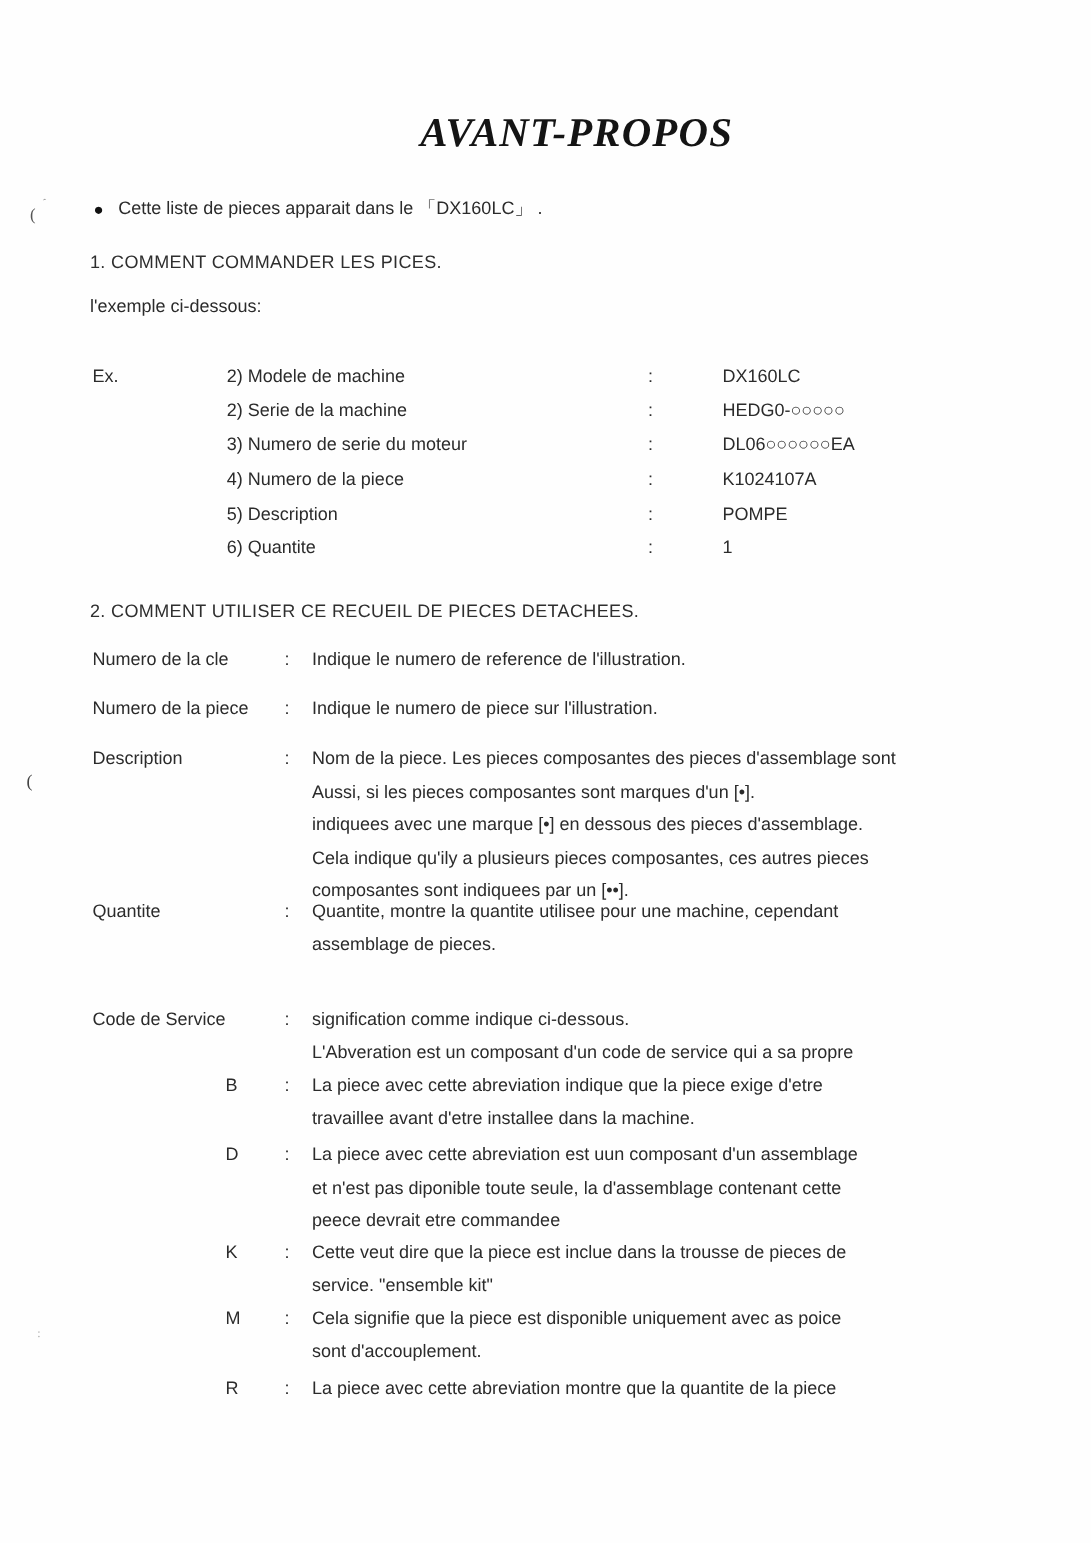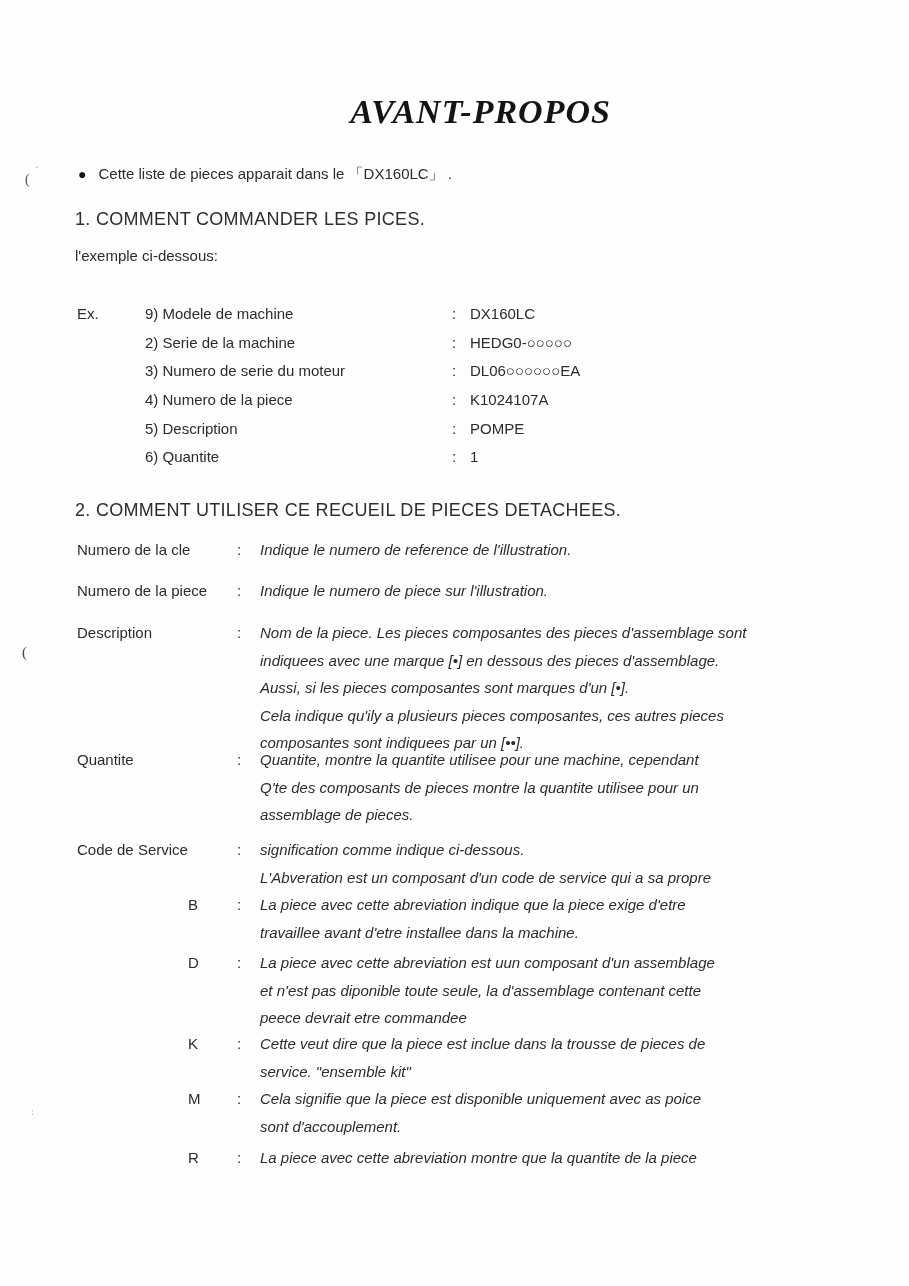--- a/index.html
+++ b/index.html
@@ -31,43 +31,44 @@
   .content {
     position: absolute;
     left: 75px; top: 0;
     width: 800px; height: 100%;
   }
   .bullet-line { position: absolute; top: 160px; left: 3px; display: flex; align-items: center; }
   .bullet-icon { font-size: 14px; margin-right: 12px; color: #111; line-height: 28px; }
   .sec-heading {
     position: absolute;
     left: 0;
-    font-size: 18px;
+    font-size: 15px;
     letter-spacing: 0.3px;
     color: #2e2e2e;
     white-space: nowrap;
   }
   .h1 { top: 205px; }
   .h2 { top: 496px; }
   .para { position: absolute; top: 238px; left: 0; line-height: 35px; color: #2b2b2b; }
 
   .ex-table { position: absolute; top: 300px; left: 2px; }
   .ex-row {
     display: grid;
     grid-template-columns: 68px 307px 18px auto;
     height: 28.7px;
     line-height: 28.7px;
     white-space: nowrap;
+    gap: 44px;
   }
 
   .def-entry, .code-entry { position: absolute; left: 0; width: 800px; }
   .def-term  { position: absolute; left: 2px;   top: 0; white-space: nowrap; }
   .code-letter { position: absolute; left: 113px; top: 0; }
   .def-colon { position: absolute; left: 162px; top: 0; }
-  .def-lines { position: absolute; left: 185px; top: 0; width: 615px; font-style: italic; }
+  .def-lines { position: absolute; left: 185px; top: 0; width: 615px; }
   .def-line  { line-height: 27.5px; white-space: nowrap; }
 
   .artifact { position: absolute; font-family: "Liberation Serif", serif; }
   .mark1 { left: 34px; top: 156px; font-size: 11px; color: #999; transform: rotate(18deg); }
   .mark2 { left: 25px; top: 166px; font-size: 14px; color: #555; }
   .mark3 { left: 22px; top: 638px; font-size: 15px; color: #444; }
   .mark4 { left: 31px; top: 1098px; font-size: 10px; color: #aaa; letter-spacing: 0; }
 </style>
 </head>
 <body>
@@ -90,21 +91,21 @@
 
     <div class="sec-heading h1">1.  COMMENT COMMANDER LES PICES.</div>
 
     <div class="para">
       <div>l'exemple ci-dessous:</div>
     </div>
 
     <div class="ex-table">
         <div class="ex-row">
           <span>Ex.</span>
-          <span>9) Modele de machine</span>
+          <span>2) Modele de machine</span>
           <span>:</span>
           <span>DX160LC</span>
         </div>
         <div class="ex-row">
           <span></span>
           <span>2) Serie de la machine</span>
           <span>:</span>
           <span>HEDG0-○○○○○</span>
         </div>
         <div class="ex-row">
@@ -148,32 +149,31 @@
           <span class="def-colon">:</span>
           <div class="def-lines">
             <div class="def-line">Indique le numero de piece sur l'illustration.</div>
           </div>
         </div>
         <div class="def-entry" style="top: 619px;">
           <span class="def-term">Description</span>
           <span class="def-colon">:</span>
           <div class="def-lines">
             <div class="def-line">Nom de la piece. Les pieces composantes des pieces d'assemblage sont</div>
+            <div class="def-line">Aussi, si les pieces composantes sont marques d'un [•].</div>
             <div class="def-line">indiquees avec une marque [•] en dessous des pieces d'assemblage.</div>
-            <div class="def-line">Aussi, si les pieces composantes sont marques d'un [•].</div>
             <div class="def-line">Cela indique qu'ily a plusieurs pieces composantes, ces autres pieces</div>
             <div class="def-line">composantes sont indiquees par un [••].</div>
           </div>
         </div>
         <div class="def-entry" style="top: 746px;">
           <span class="def-term">Quantite</span>
           <span class="def-colon">:</span>
           <div class="def-lines">
             <div class="def-line">Quantite, montre la quantite utilisee pour une machine, cependant</div>
-            <div class="def-line">Q'te des composants de pieces montre la quantite utilisee pour un</div>
             <div class="def-line">assemblage de pieces.</div>
           </div>
         </div>
         <div class="def-entry" style="top: 836px;">
           <span class="def-term">Code de Service</span>
           <span class="def-colon">:</span>
           <div class="def-lines">
             <div class="def-line">signification comme indique ci-dessous.</div>
             <div class="def-line">L'Abveration est un composant d'un code de service qui a sa propre</div>
           </div>

